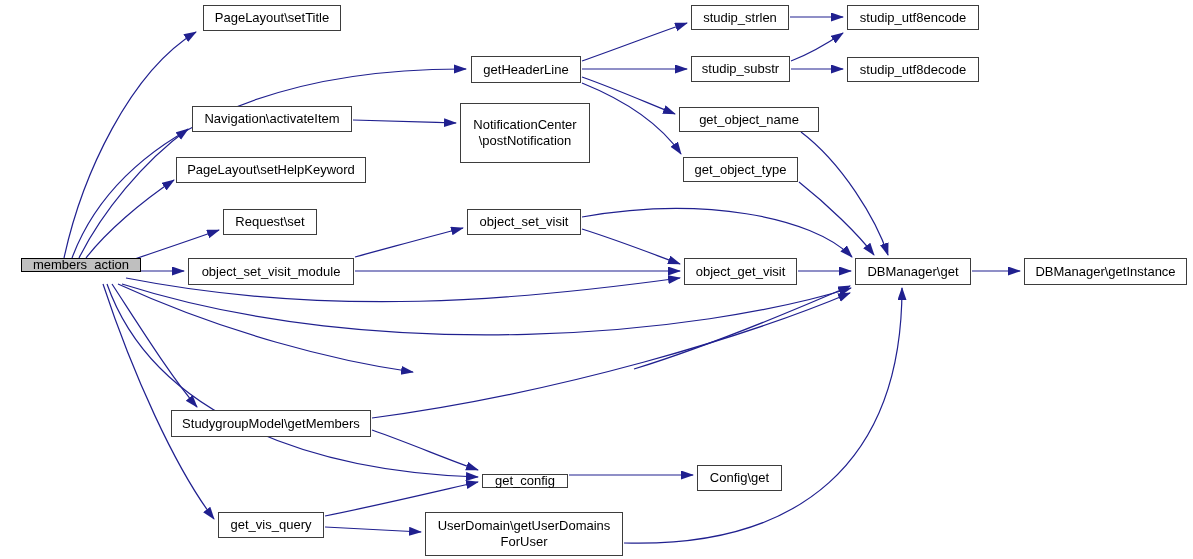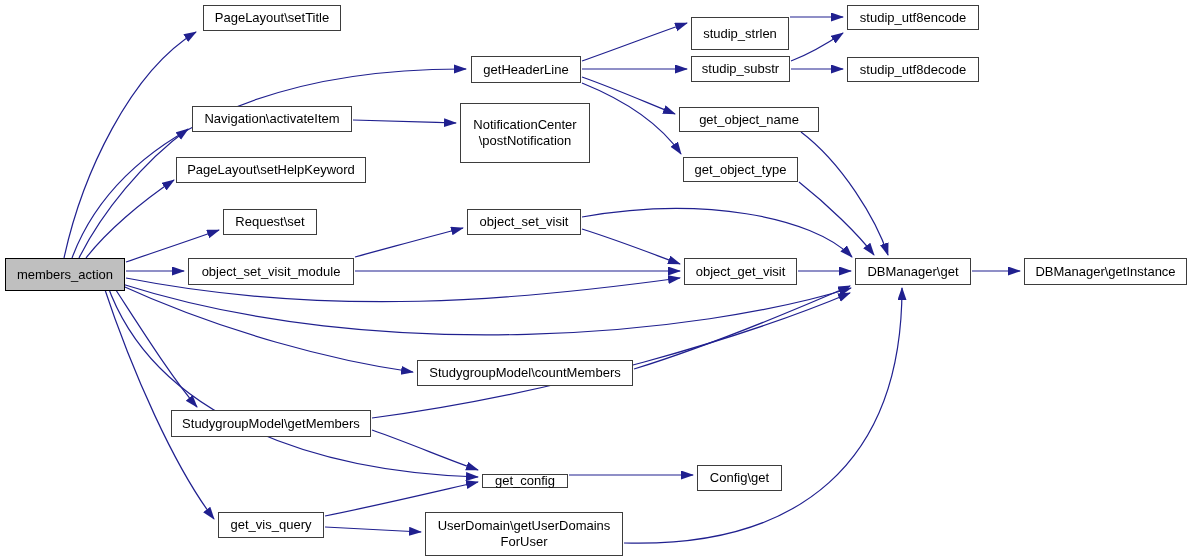--- a/index.html
+++ b/index.html
@@ -62,21 +62,21 @@
     <path class="edge" marker-end="url(#arrow)" d="M 325,516 C 380,505 430,493 478,482"></path>
     <path class="edge" marker-end="url(#arrow)" d="M 325,527 C 358,529 388,530 421,532"></path>
     <path class="edge" marker-end="url(#arrow)" d="M 569,475 L 693,475"></path>
     <path class="edge" marker-end="url(#arrow)" d="M 624,543 C 800,548 902,462 902,288"></path>
     <path class="edge" marker-end="url(#arrow)" d="M 353,120 C 392,121 423,122 456,123"></path>
   </svg>
 
   <div class="node" style="left:203px;top:5px;width:138px;height:26px">
     <span>PageLayout\setTitle</span>
   </div>
-  <div class="node" style="left:691px;top:17px;width:98px;height:33px">
+  <div class="node" style="left:691px;top:5px;width:98px;height:25px">
     <span>studip_strlen</span>
   </div>
   <div class="node" style="left:847px;top:5px;width:132px;height:25px">
     <span>studip_utf8encode</span>
   </div>
   <div class="node" style="left:471px;top:56px;width:110px;height:27px">
     <span>getHeaderLine</span>
   </div>
   <div class="node" style="left:691px;top:56px;width:99px;height:26px">
     <span>studip_substr</span>
@@ -99,37 +99,34 @@
   </div>
   <div class="node" style="left:683px;top:157px;width:115px;height:25px">
     <span>get_object_type</span>
   </div>
   <div class="node" style="left:223px;top:209px;width:94px;height:26px">
     <span>Request\set</span>
   </div>
   <div class="node" style="left:467px;top:209px;width:114px;height:26px">
     <span>object_set_visit</span>
   </div>
-  <div class="node highlight" style="left:5px;top:258px;width:120px;height:33px">
+  <div class="node highlight" style="left:21px;top:258px;width:120px;height:14px">
     <span>members_action</span>
   </div>
   <div class="node" style="left:188px;top:258px;width:166px;height:27px">
     <span>object_set_visit_module</span>
   </div>
   <div class="node" style="left:684px;top:258px;width:113px;height:27px">
     <span>object_get_visit</span>
   </div>
   <div class="node" style="left:855px;top:258px;width:116px;height:27px">
     <span>DBManager\get</span>
   </div>
   <div class="node" style="left:1024px;top:258px;width:163px;height:27px">
     <span>DBManager\getInstance</span>
-  </div>
-  <div class="node" style="left:417px;top:360px;width:216px;height:26px">
-    <span>StudygroupModel\countMembers</span>
   </div>
   <div class="node" style="left:171px;top:410px;width:200px;height:27px">
     <span>StudygroupModel\getMembers</span>
   </div>
   <div class="node" style="left:482px;top:474px;width:86px;height:14px">
     <span>get_config</span>
   </div>
   <div class="node" style="left:697px;top:465px;width:85px;height:26px">
     <span>Config\get</span>
   </div>

